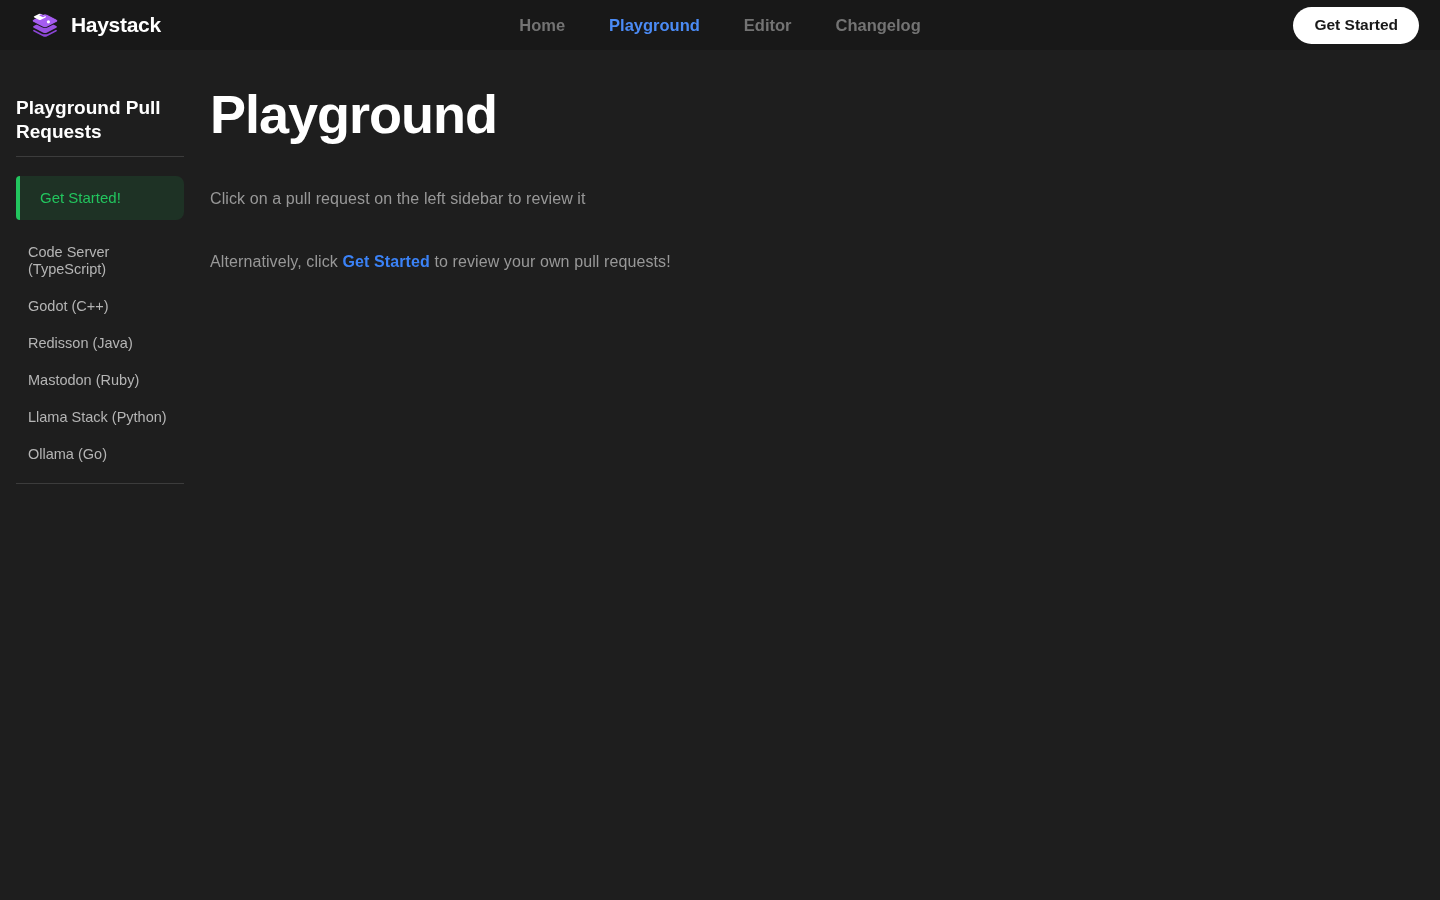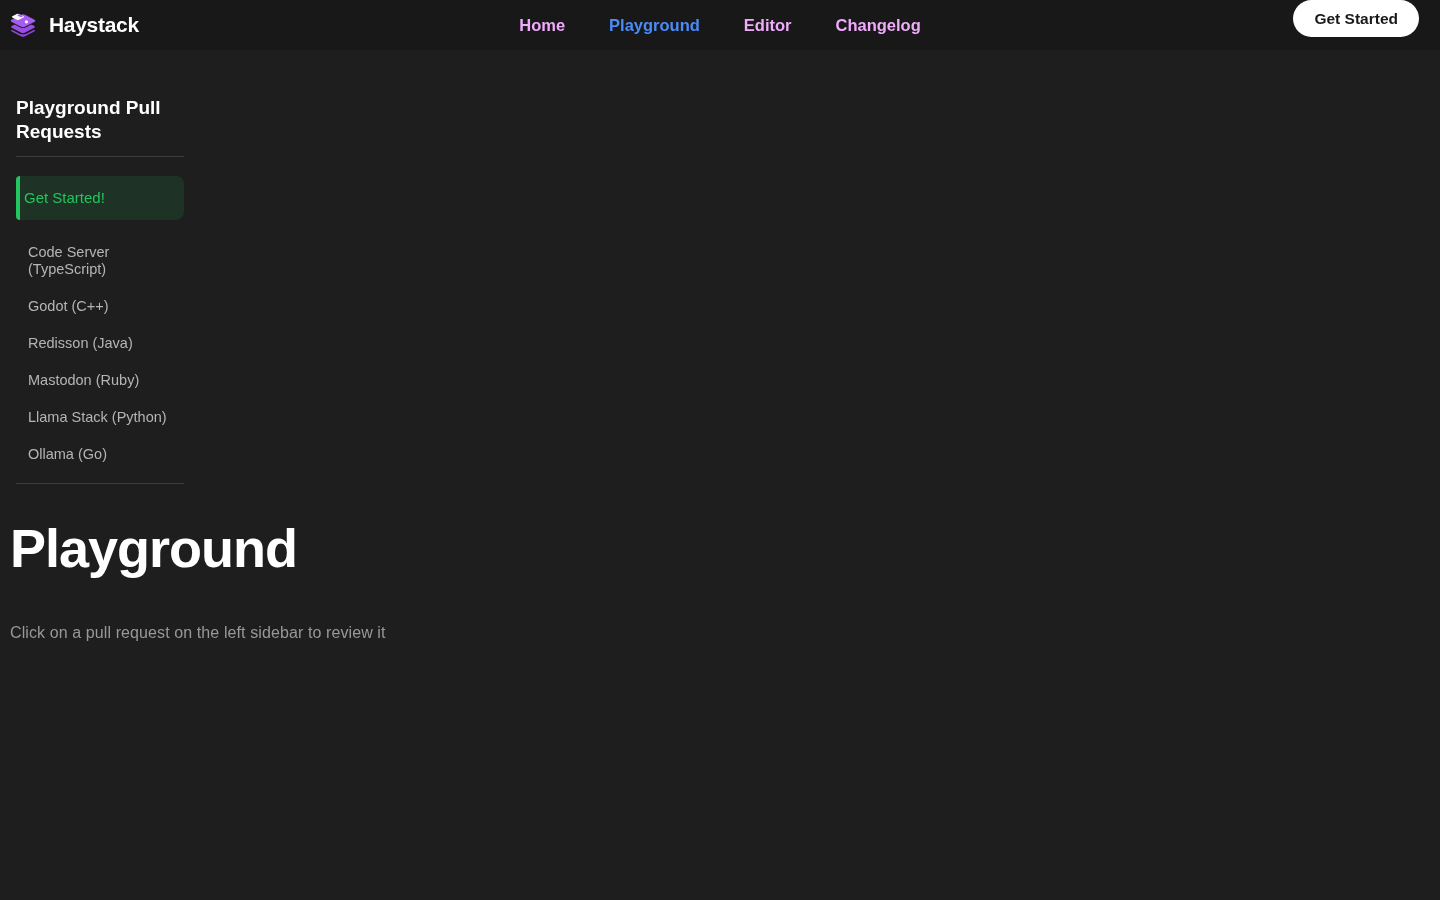--- a/index.html
+++ b/index.html
@@ -10,21 +10,22 @@
     overflow: hidden;
     color: #fff;
   }
 
   
   header.topbar {
     position: relative;
     height: 50px;
     background: #181818;
     display: flex;
-    padding: 0 21px 0 6px;
+    align-items: center;
+    padding: 0 21px 0 28px;
   }
   .brand {
     display: flex;
     align-items: center;
     gap: 9px;
   }
   .brand svg { display: block; }
   .brand-name {
     font-size: 21px;
     font-weight: 800;
@@ -37,21 +38,21 @@
     top: 0;
     height: 50px;
     transform: translateX(-50%);
     display: flex;
     align-items: center;
     gap: 44px;
   }
   .nav-link {
     font-size: 16.5px;
     font-weight: 600;
-    color: #f0abfc;
+    color: #737373;
     text-decoration: none;
     cursor: pointer;
     white-space: nowrap;
   }
   .nav-link.active { color: #4b8bf5; }
   .cta-button {
     margin-left: auto;
     background: #ffffff;
     color: #191919;
     border: none;
@@ -61,21 +62,20 @@
     font-family: inherit;
     font-size: 15.5px;
     font-weight: 700;
     cursor: pointer;
   }
 
   
   .layout {
     display: flex;
     height: 850px;
-    flex-direction: column;
   }
 
   
   aside.sidebar {
     width: 200px;
     flex: 0 0 200px;
     padding: 46px 16px 0 16px;
   }
   .sidebar-title {
     font-size: 19px;
@@ -98,21 +98,21 @@
     color: #b5b5b5;
     padding: 10px 12px;
     border-radius: 6px;
     cursor: pointer;
   }
   .pr-item.active {
     color: #22c55e;
     background: rgba(34, 197, 94, 0.12);
     border-left: 4px solid #22c55e;
     border-radius: 4px 8px 8px 4px;
-    padding: 13px 4px;
+    padding: 13px 20px;
     margin-bottom: 14px;
     font-size: 15px;
   }
   .divider.bottom { margin-top: 10px; }
 
   
   main.content {
     flex: 1;
     padding: 33px 40px 0 10px;
   }
@@ -189,15 +189,20 @@
       <li class="pr-item">Mastodon (Ruby)</li>
       <li class="pr-item">Llama Stack (Python)</li>
       <li class="pr-item">Ollama (Go)</li>
     </ul>
     <hr class="divider bottom">
   </aside>
 
   <main class="content">
     <h1 class="page-title">Playground</h1>
     <p class="instruction">Click on a pull request on the left sidebar to review it</p>
+    <p class="instruction">
+      <span>Alternatively, click</span>
+      <a class="inline-link">Get Started</a>
+      <span>to review your own pull requests!</span>
+    </p>
   </main>
 
 </div>
 
 </body></html>

